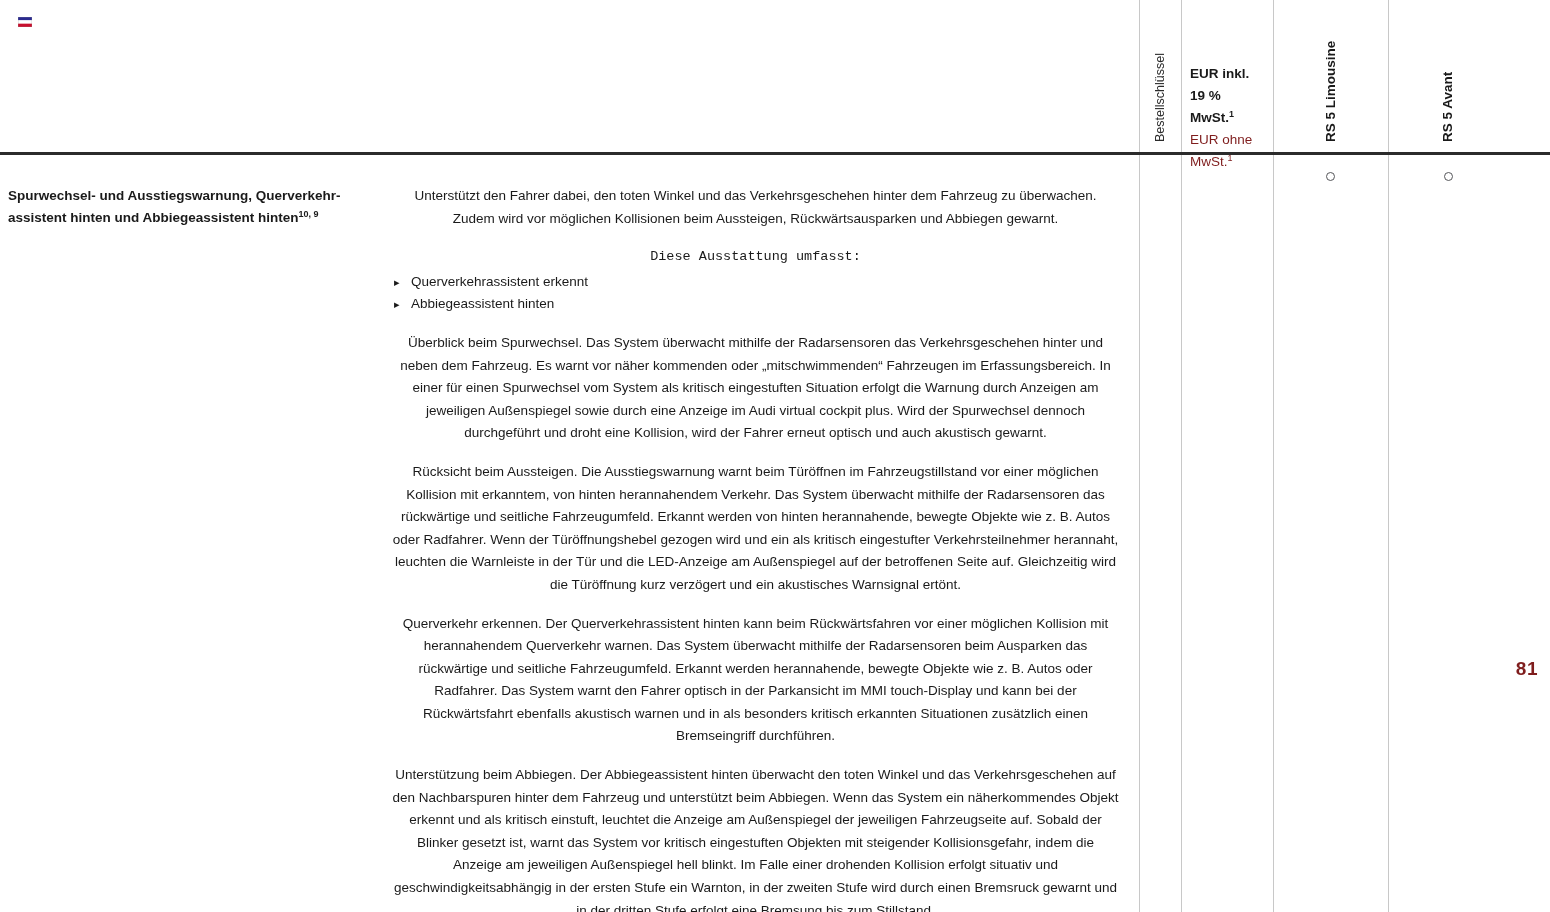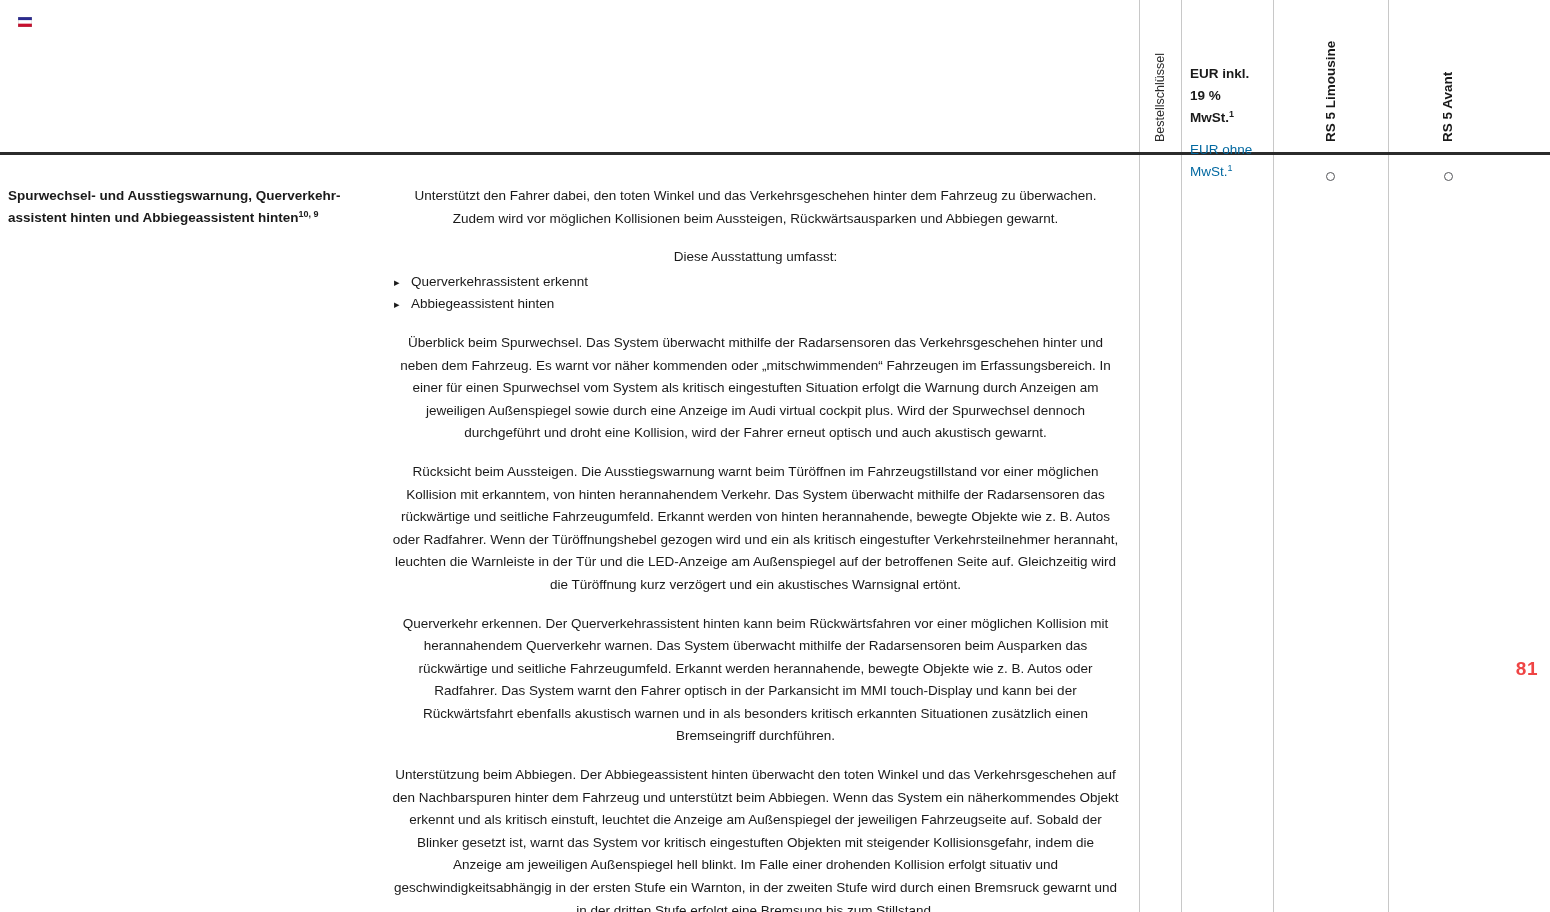--- a/index.html
+++ b/index.html
@@ -104,22 +104,22 @@
 
   .price-line1 {
     font-weight: bold;
     font-size: 13.5px;
     line-height: 22px;
     color: #1a1a1a;
   }
   .price-line2 {
     font-size: 13.5px;
     line-height: 22px;
-    color: #0369a1;
-    margin-top: 10px;
+    color: #7f1d1d;
+    margin-top: 0px;
   }
   sup { font-size: 9px; vertical-align: super; line-height: 0; }
 
   
   .row {
     display: flex;
     min-height: 740px;
   }
   .cell-title {
     width: 392px;
@@ -138,20 +138,21 @@
     font-size: 13.5px;
     line-height: 22.6px;
     color: #1a1a1a;
   }
   .cell-desc p {
     margin: 0 0 16px 0;
     text-align: center;
   }
   .cell-desc p.tight {
     margin-bottom: 2px;
+    font-family: Liberation Mono, monospace;
   }
   .bullets {
     list-style: none;
     margin: 0 0 16px 0;
     padding: 0;
   }
   .bullets li {
     position: relative;
     padding-left: 19px;
     line-height: 22.6px;
@@ -197,21 +198,21 @@
     box-sizing: border-box;
   }
 
   
   .page-number {
     position: absolute;
     right: 12px;
     top: 658px;
     font-size: 19px;
     font-weight: bold;
-    color: #ef4444;
+    color: #7f1d1d;
     letter-spacing: 0.5px;
   }
 </style>
 </head>
 <body>
 
 <div class="page">
 
   <div class="table-head">
     <div class="head-grid">

